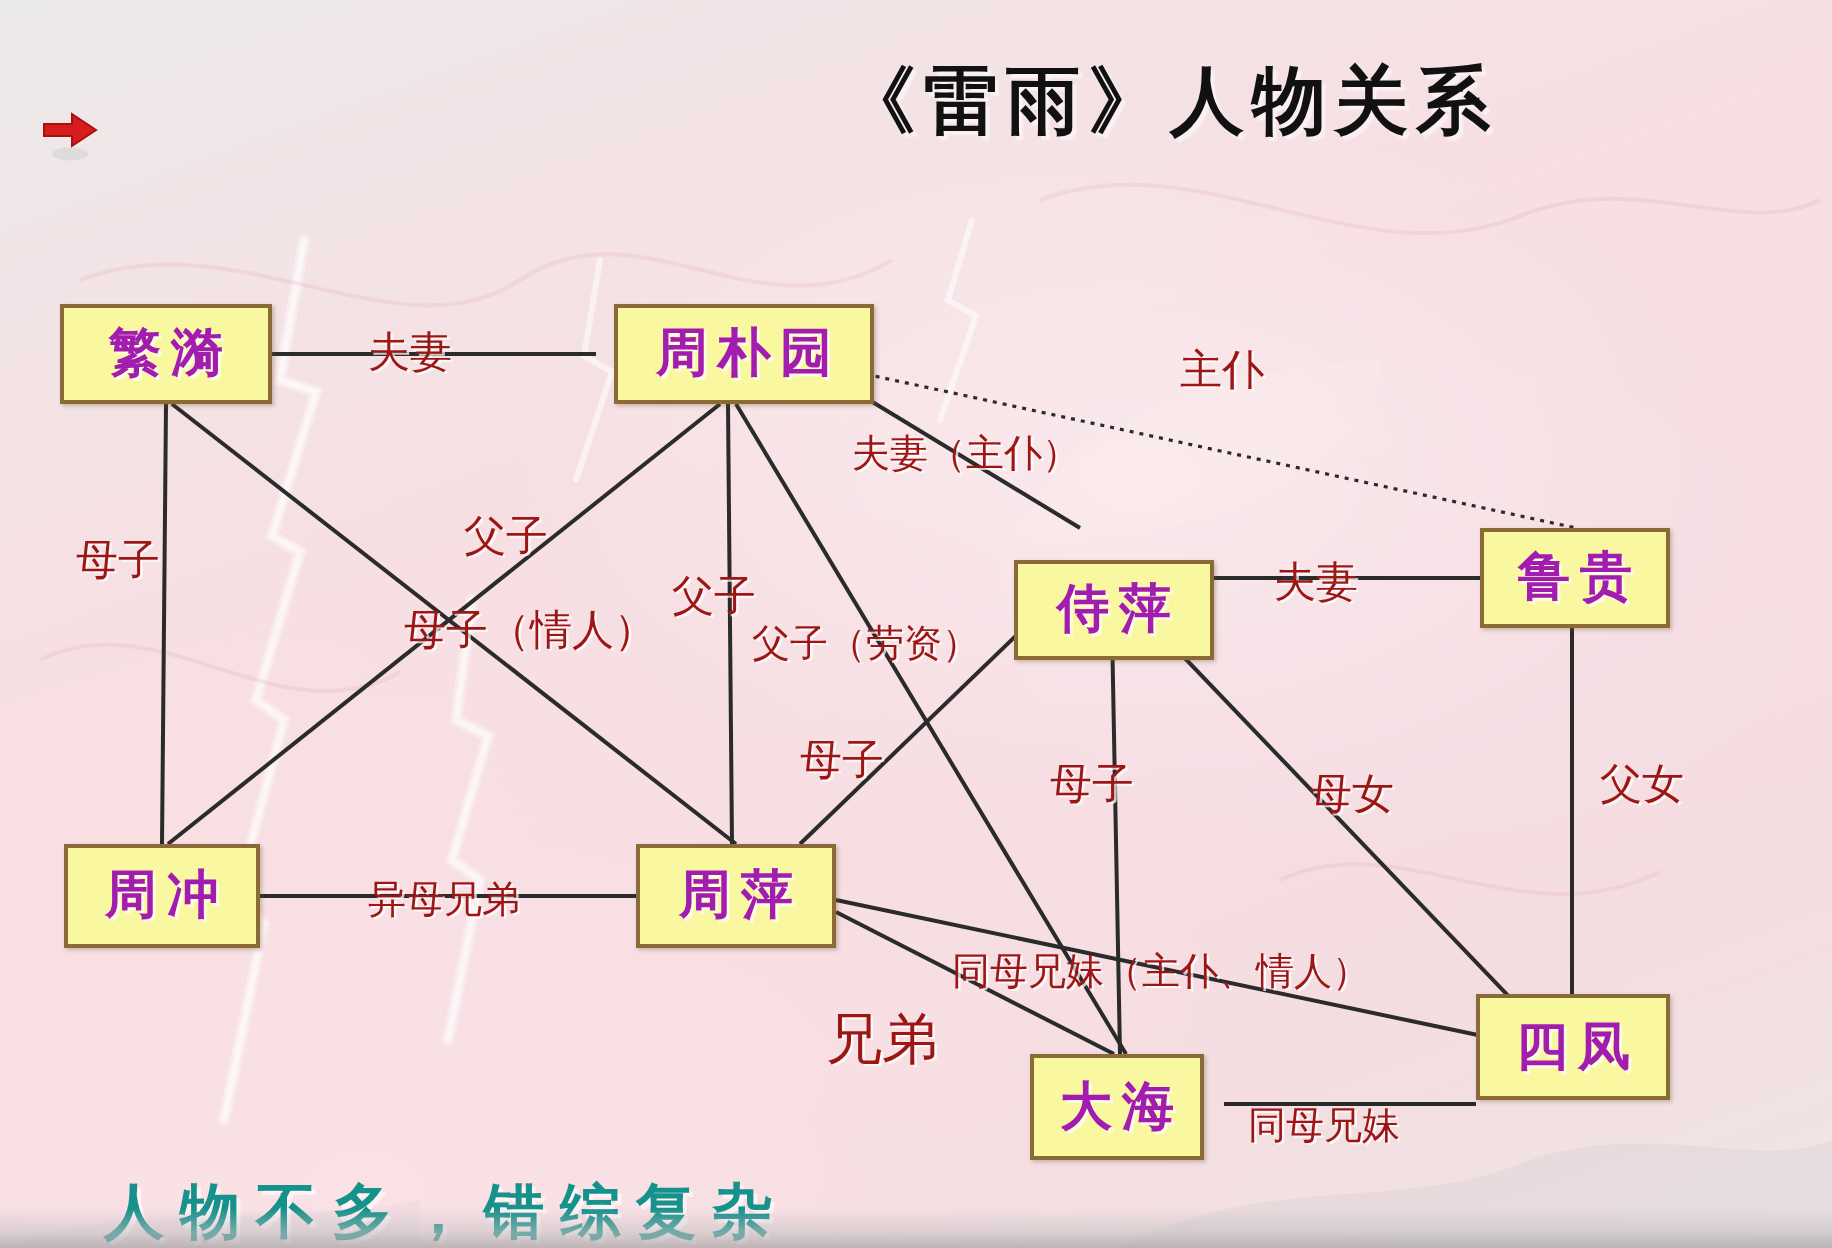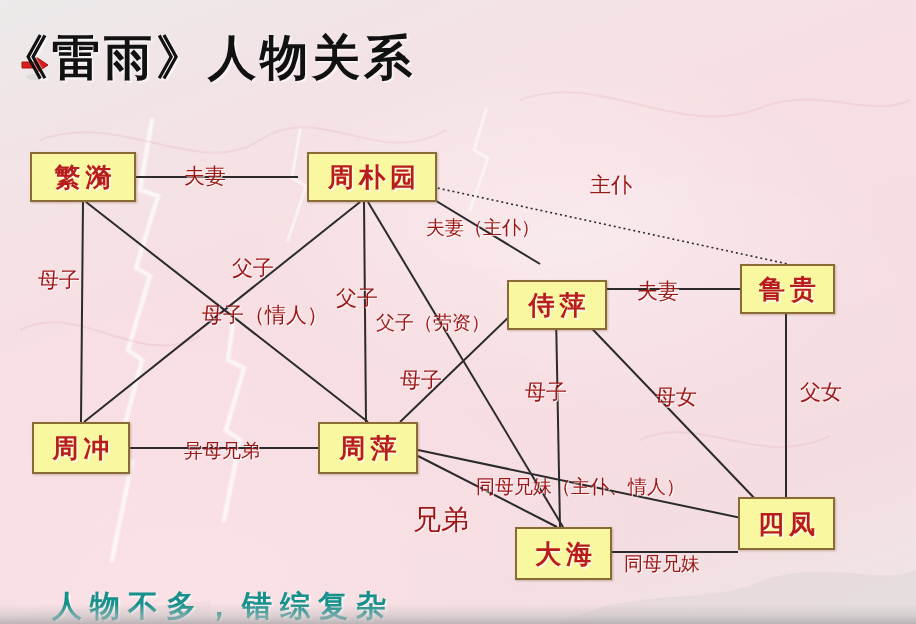--- a/index.html
+++ b/index.html
@@ -21,42 +21,42 @@
     position:absolute;
     background:#f9f7a0;
     border:2px solid #8a6a35;
     box-sizing:border-box;
     display:flex;align-items:center;justify-content:center;
     box-shadow:1px 1px 2px rgba(120,90,60,.35);
   }
   .node span{
     font-family:"DejaVu Serif","Liberation Serif",serif;
     font-weight:700;
-    color:#b91c1c;
+    color:#a21caf;
     letter-spacing:5px;
     text-indent:5px;
     font-size:26px;
     line-height:1;
     text-shadow:1.5px 1.5px 0 rgba(255,255,255,.65);
     white-space:nowrap;
   }
   .lbl{
     position:absolute;
     color:#9c1616;
     font-family:"DejaVu Serif","Liberation Serif",serif;
     font-weight:400;
     font-size:19px;
     line-height:1;
     white-space:nowrap;
     text-shadow:1.2px 1.2px 0 rgba(255,255,255,.75);
   }
   #title{
-    position:absolute;left:0;top:26px;width:749px;text-align:left;
+    position:absolute;left:0;top:26px;width:749px;text-align:right;
     font-family:"DejaVu Serif","Liberation Serif",serif;
-    font-weight:700;font-size:48px;color:#111;letter-spacing:4px;
+    font-weight:700;font-size:37px;color:#111;letter-spacing:4px;
     text-shadow:2px 2px 1px rgba(255,255,255,.55);
     white-space:nowrap;
   }
   #footer{
     position:absolute;left:52px;top:586px;
     font-family:"DejaVu Serif","Liberation Serif",serif;
     font-weight:700;font-size:30px;color:#16918c;letter-spacing:8px;
     text-shadow:2px 2px 0 rgba(255,255,255,.6);
     white-space:nowrap;
   }
@@ -155,21 +155,21 @@
     </div>
   <div class="node" style="left:32px;top:422px;width:98px;height:52px;">
       <span>周冲</span>
     </div>
   <div class="node" style="left:740px;top:264px;width:95px;height:50px;">
       <span>鲁贵</span>
     </div>
   <div class="node" style="left:318px;top:422px;width:100px;height:52px;">
       <span>周萍</span>
     </div>
-  <div class="node" style="left:515px;top:527px;width:97px;height:53px;">
+  <div class="node" style="left:515px;top:527px;width:87px;height:53px;">
       <span>大海</span>
     </div>
   <div class="node" style="left:738px;top:497px;width:97px;height:53px;">
       <span>四凤</span>
     </div>
 
   <div class="lbl" style="left:184px;top:166px;font-size:21px;">夫妻</div>
   <div class="lbl" style="left:38px;top:270px;font-size:21px;">母子</div>
   <div class="lbl" style="left:232px;top:258px;font-size:21px;">父子</div>
   <div class="lbl" style="left:162px;top:305px;font-size:21px;margin-left:40px;">母子（情人）</div>

